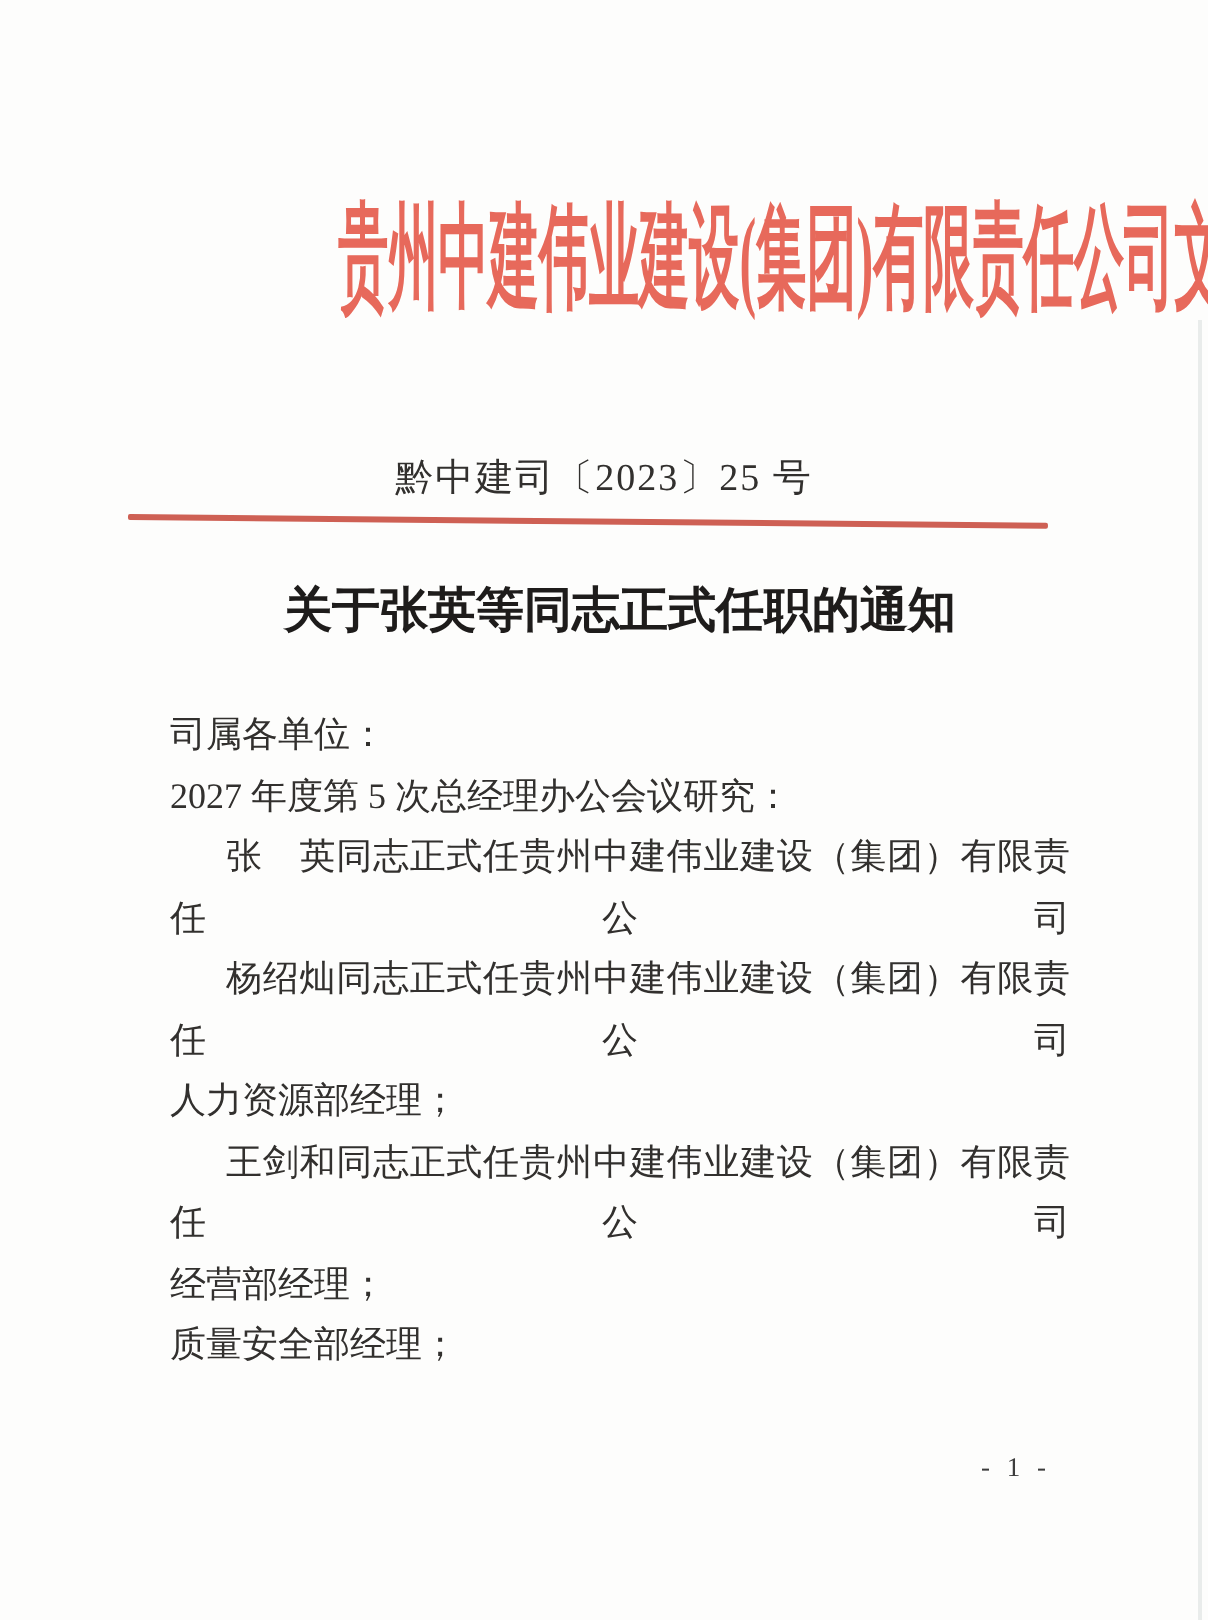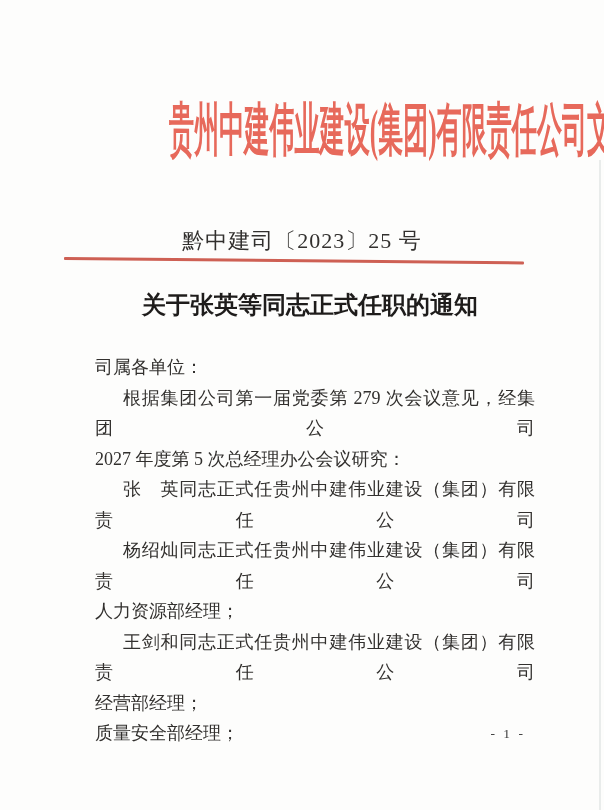--- a/index.html
+++ b/index.html
@@ -30,21 +30,21 @@
     color: var(--header-red, #e7695b);
     transform: scaleX(0.44);
     transform-origin: 50% 50%;
   }
   .doc-number {
     position: absolute;
     top: 226px;
     left: 0;
     width: 604px;
     text-align: center;
-    font-size: 22px;
+    font-size: 19px;
     letter-spacing: 1px;
     color: var(--body-ink, #32302e);
   }
   .red-rule {
     position: absolute;
     left: 64px;
     top: 257px;
     width: 460px;
     height: 2.6px;
     border-radius: 1px;
@@ -65,21 +65,21 @@
   }
   .doc-body {
     position: absolute;
     top: 352px;
     left: 85px;
     width: 450px;
     font-size: 18px;
     line-height: 30.5px;
     color: var(--body-ink, #32302e);
   }
-  .line { text-align: left; margin-left: 10px; }
+  .line { text-align: left; }
   .line.indent { text-indent: 28px; }
   .line.fill {
     text-align: justify;
     text-align-last: justify;
   }
   .page-number {
     position: absolute;
     top: 726px;
     left: 452px;
     width: 112px;
@@ -106,21 +106,20 @@
 
   <div class="doc-number">黔中建司〔2023〕25 号</div>
 
   <div class="red-rule"></div>
 
   <div class="doc-title">关于张英等同志正式任职的通知</div>
 
   <div class="doc-body">
     <div class="line">司属各单位：</div>
     <div id="paragraphs">
-        <div class="line indent fill">根据集团公司第一届党委第 279 次会议意见，经集团公司</div>
         <div class="line">2027 年度第 5 次总经理办公会议研究：</div>
         <div class="line indent fill">张　英同志正式任贵州中建伟业建设（集团）有限责任公司</div>
         <div class="line indent fill">杨绍灿同志正式任贵州中建伟业建设（集团）有限责任公司</div>
         <div class="line">人力资源部经理；</div>
         <div class="line indent fill">王剑和同志正式任贵州中建伟业建设（集团）有限责任公司</div>
         <div class="line">经营部经理；</div>
         <div class="line">质量安全部经理；</div>
       </div>
   </div>
 

